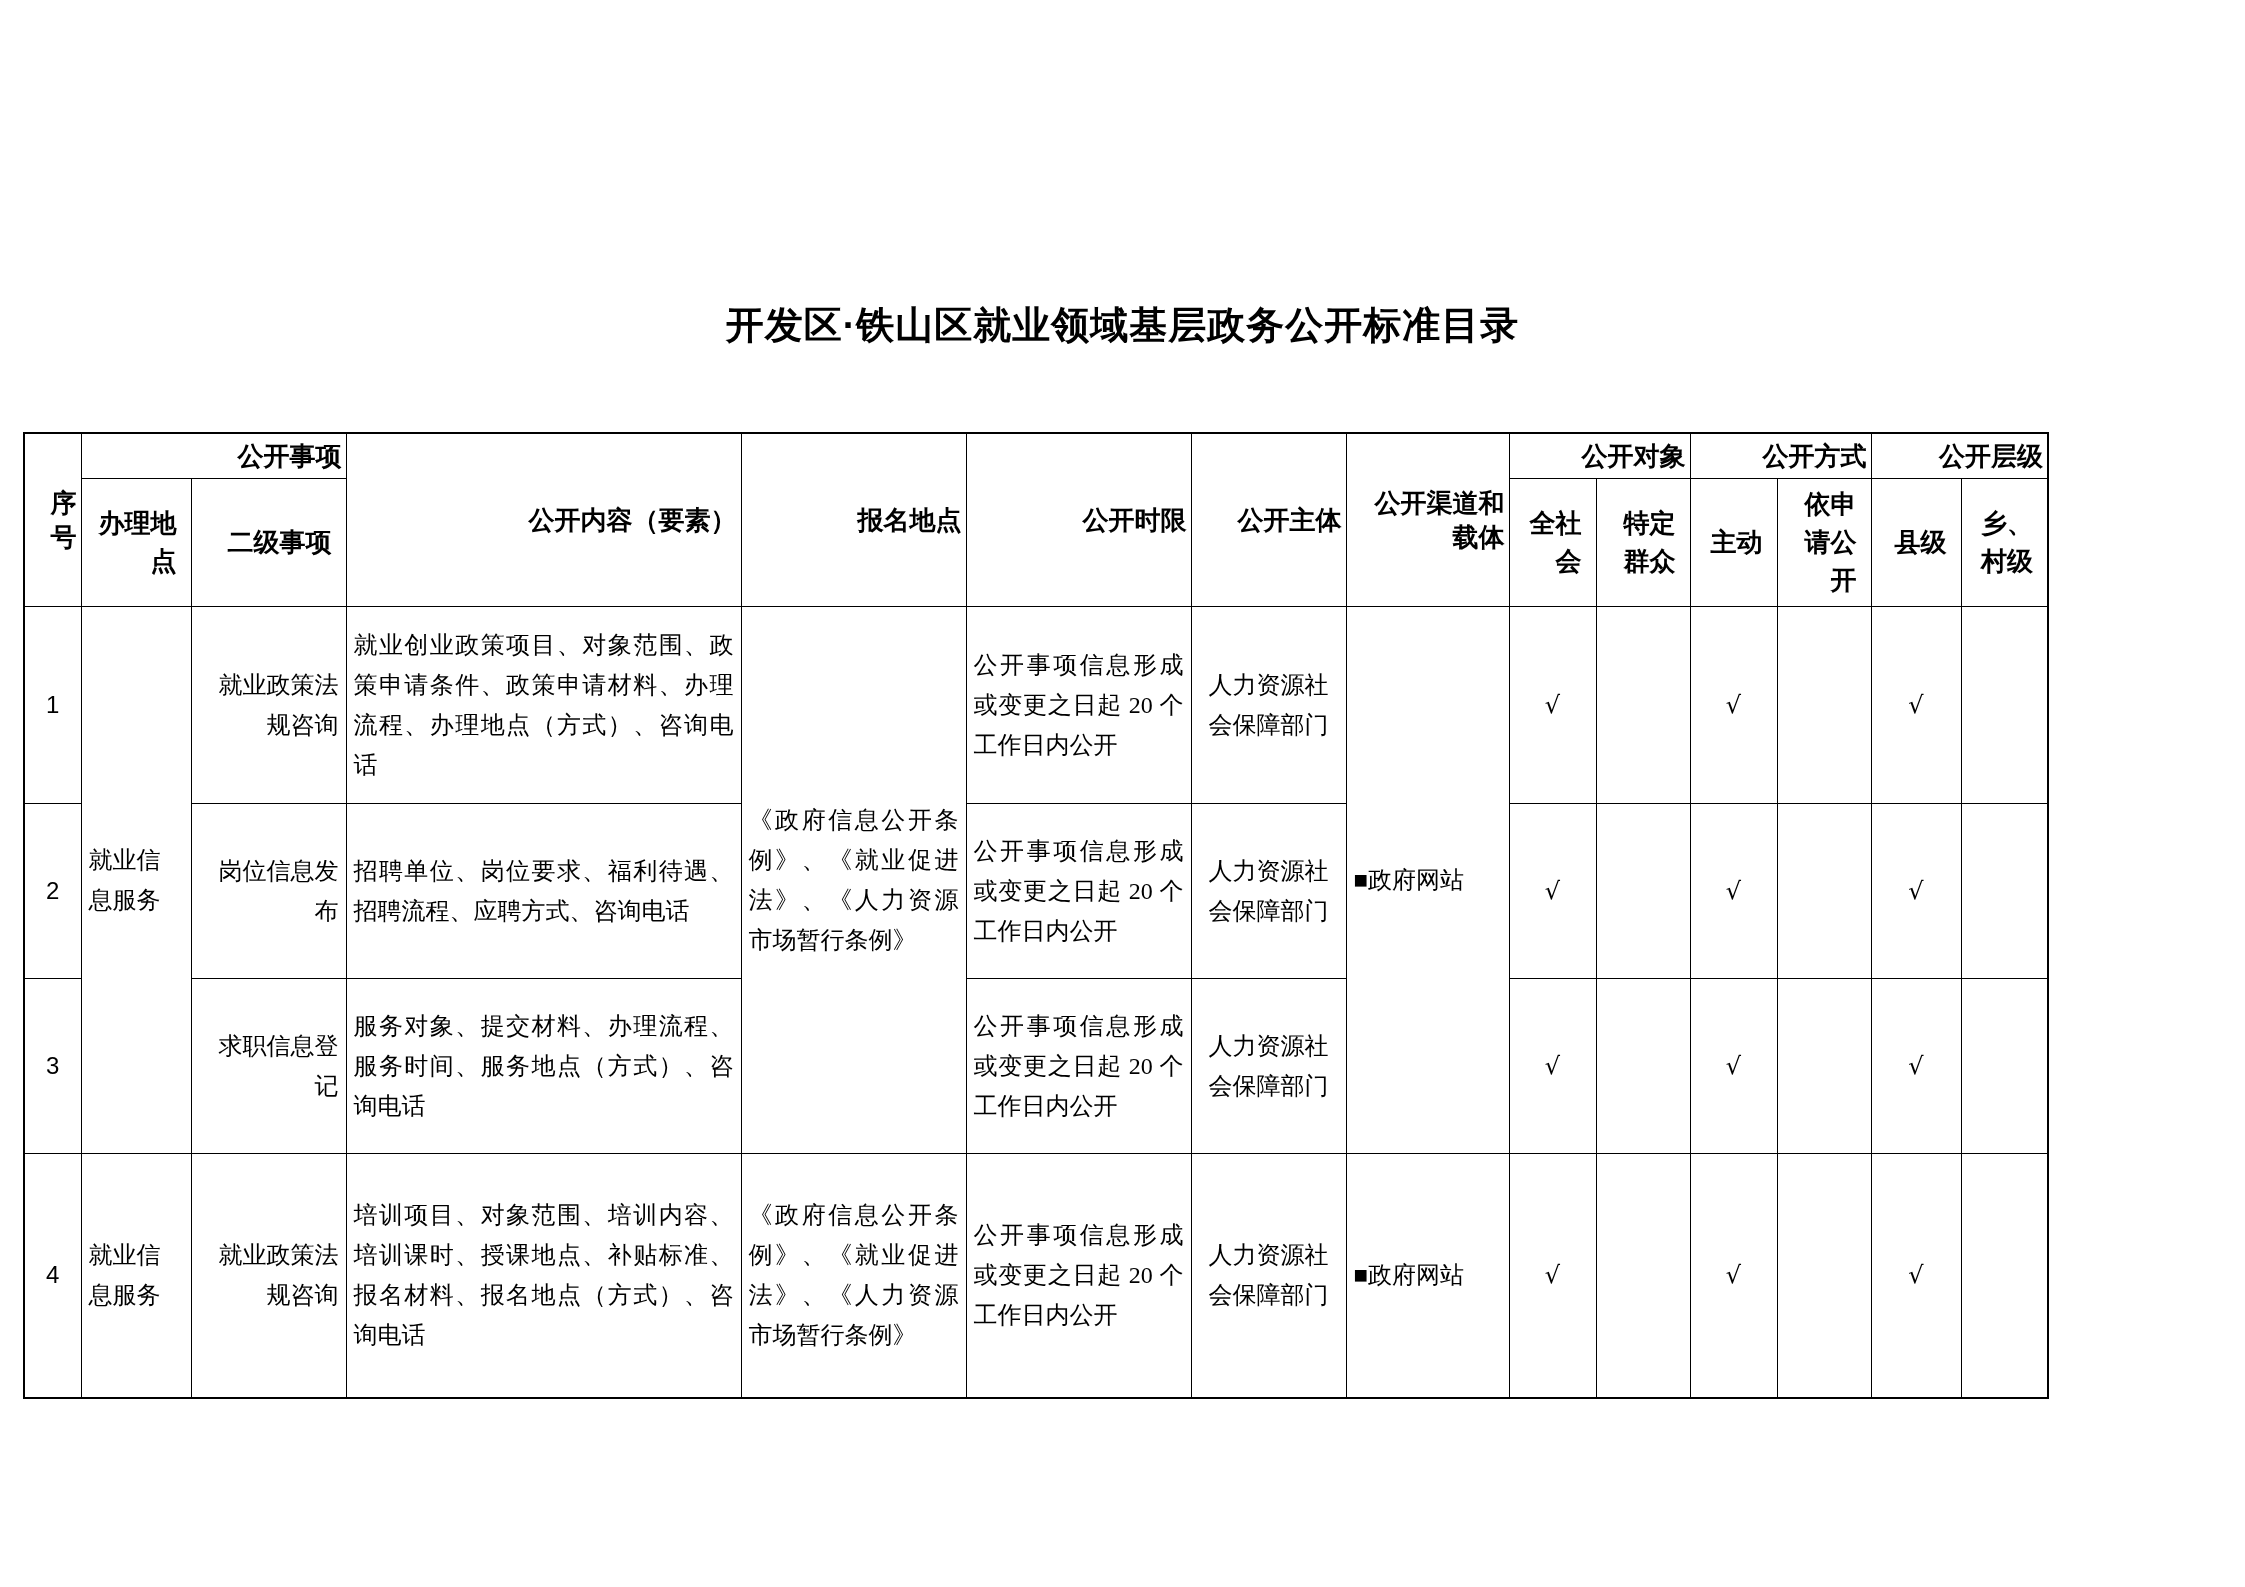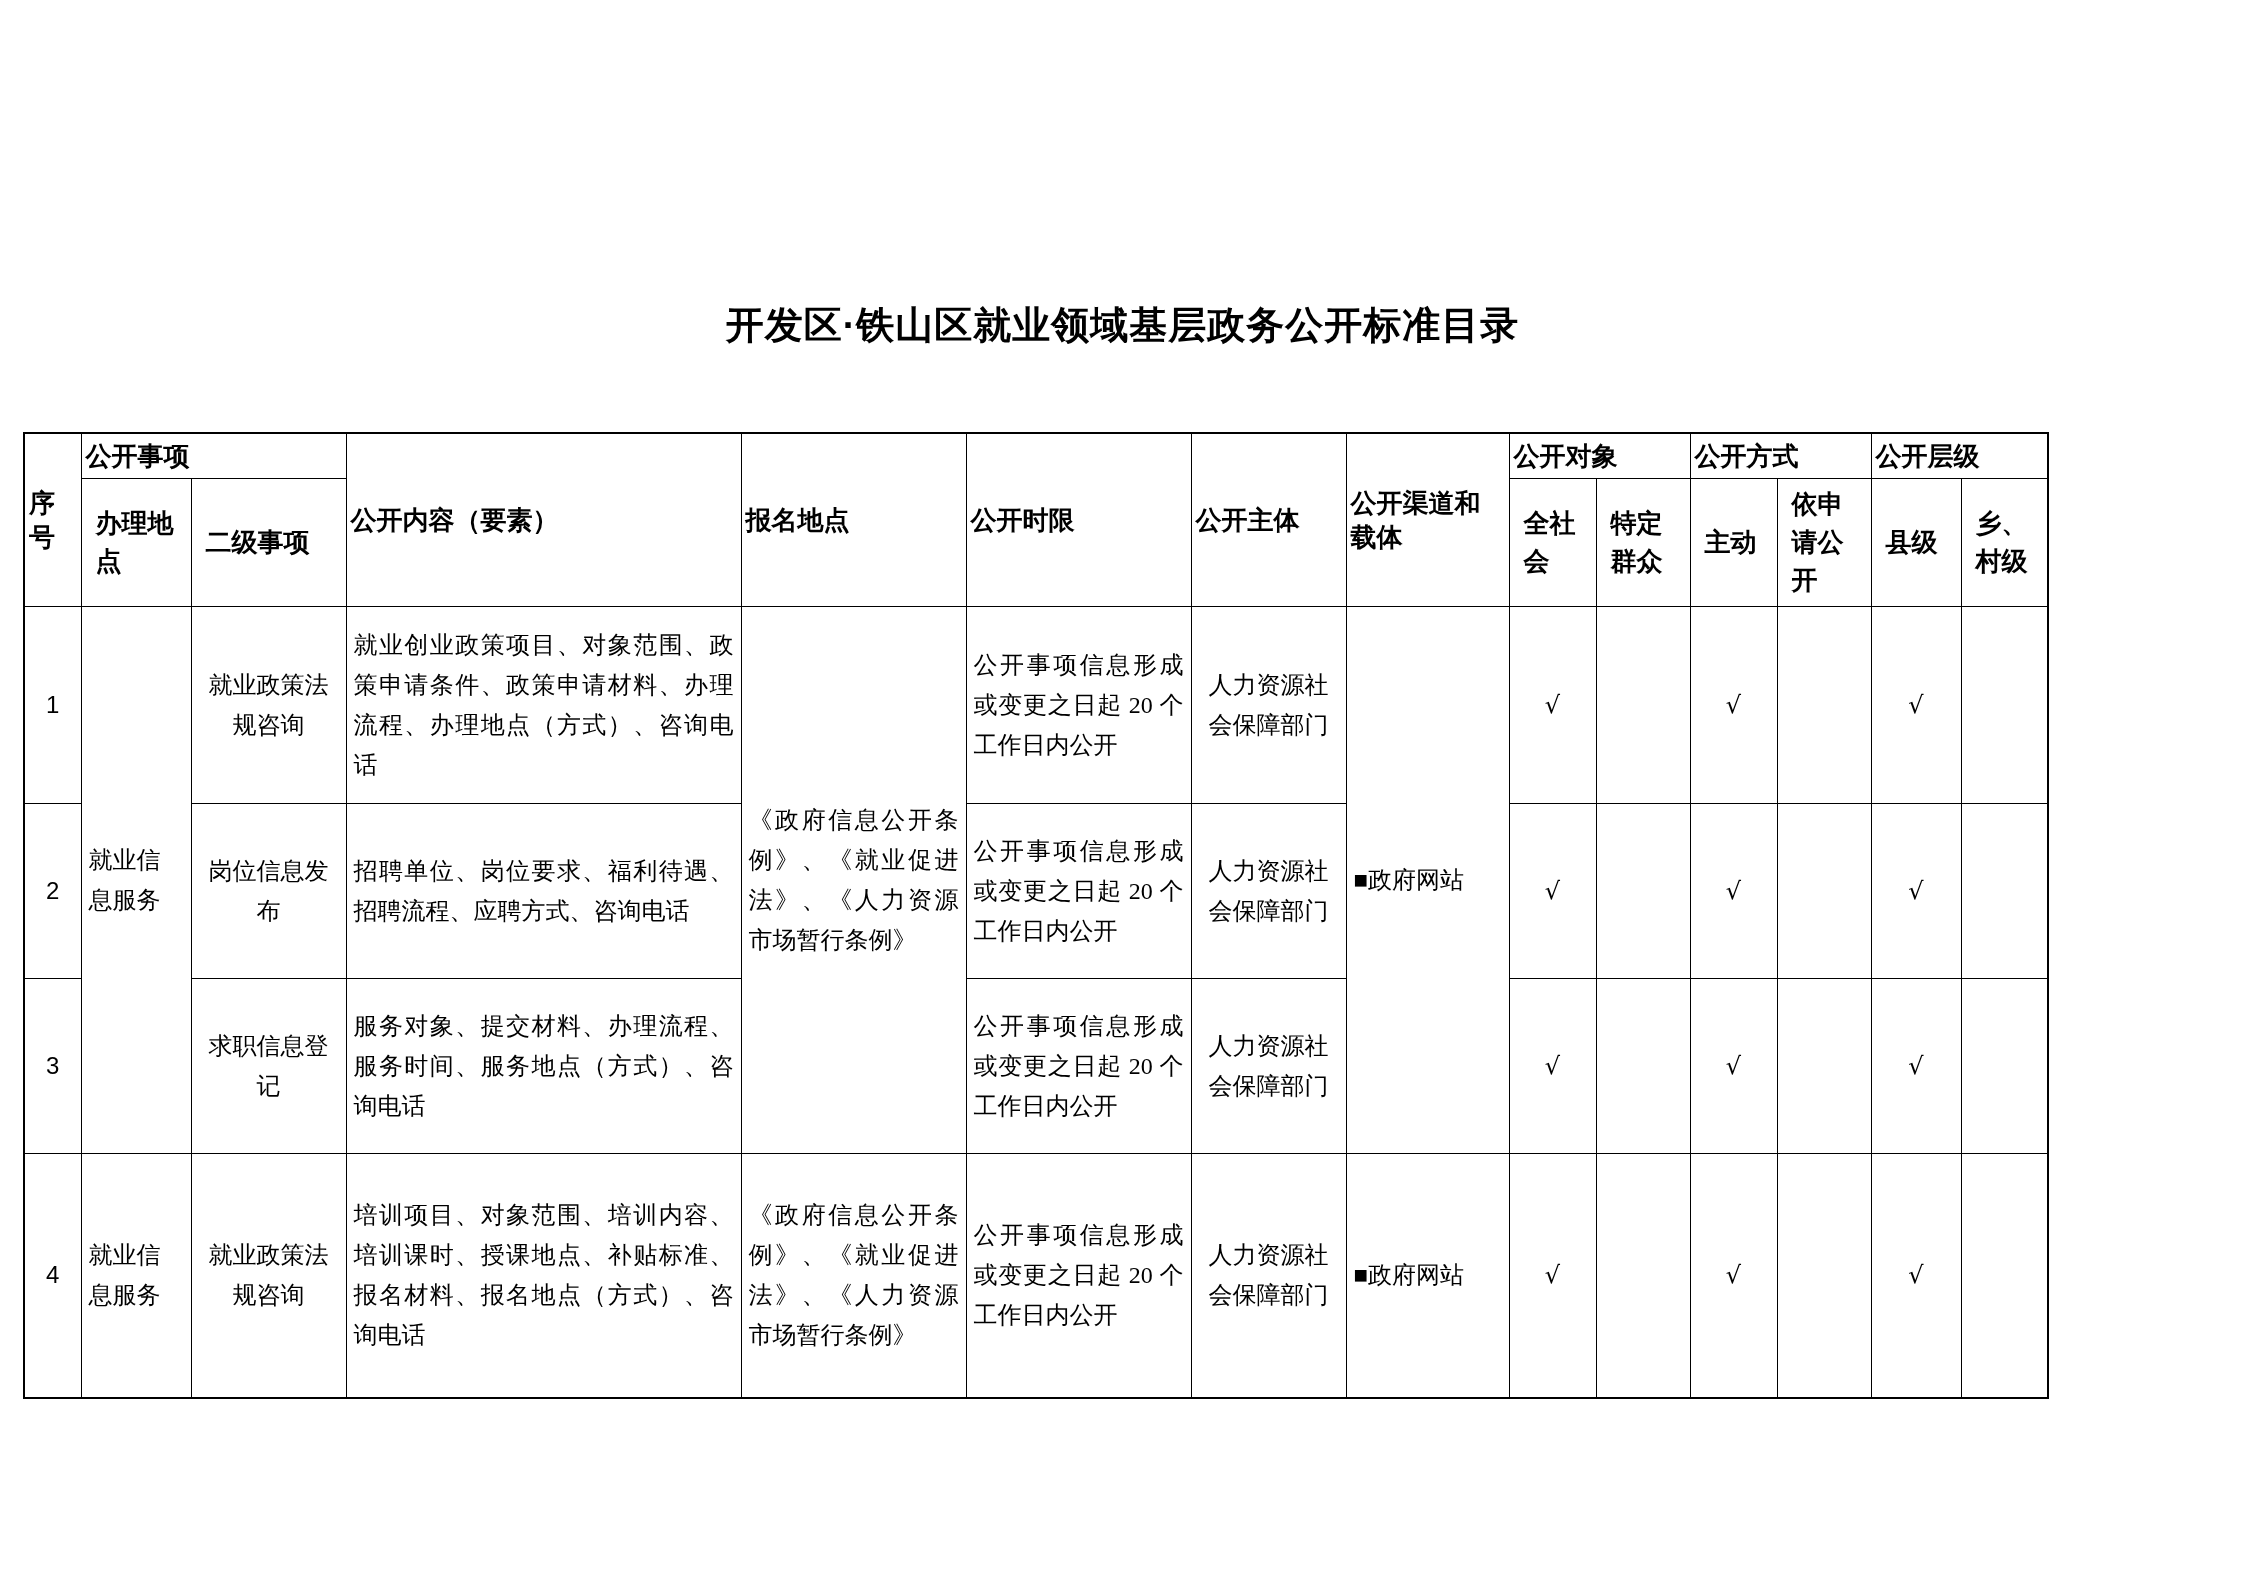--- a/index.html
+++ b/index.html
@@ -31,21 +31,21 @@
   table.catalog th, table.catalog td {
     border: 1px solid #000;
     vertical-align: middle;
     overflow: hidden;
   }
   table.catalog th {
     font-family: "Liberation Sans", "DejaVu Sans", sans-serif;
     font-weight: bold;
     font-size: 26px;
     line-height: 38px;
-    text-align: left;
+    text-align: right;
     padding: 2px 14px;
   }
   table.catalog td {
     font-size: 24px;
     line-height: 40px;
     padding: 4px 7px;
   }
   tr.h-group { height: 45px; }
   tr.h-group th { line-height: 34px; padding: 2px 4px; }
   tr.h-sub   { height: 128px; }
@@ -54,21 +54,21 @@
   tr.r3 { height: 175px; }
   tr.r4 { height: 245px; }
 
   .h-l1      { padding: 0 17px; }
   .h-channel { padding: 0 20px; margin-top: 44px; }
   .h-allsoc  { padding: 0 19px; }
   .h-narrow  { padding: 0 14px; }
 
   .c-serial  { text-align: center; font-family: "Liberation Sans", "DejaVu Sans", sans-serif; }
   .c-l1      { text-align: left; padding: 4px 8px; }
-  .c-l2      { text-align: center; }
+  .c-l2      { text-align: right; }
   .c-content { text-align: justify; }
   .c-basis   { text-align: justify; padding: 4px 12px; }
   .c-time    { text-align: justify; padding: 4px 4px; }
   .c-subject { text-align: center; }
   .c-channel { text-align: left; padding-left: 14px; }
   .c-check   { text-align: center; font-family: "DejaVu Sans", sans-serif; font-size: 24px; }
 </style>
 </head>
 <body>
 

